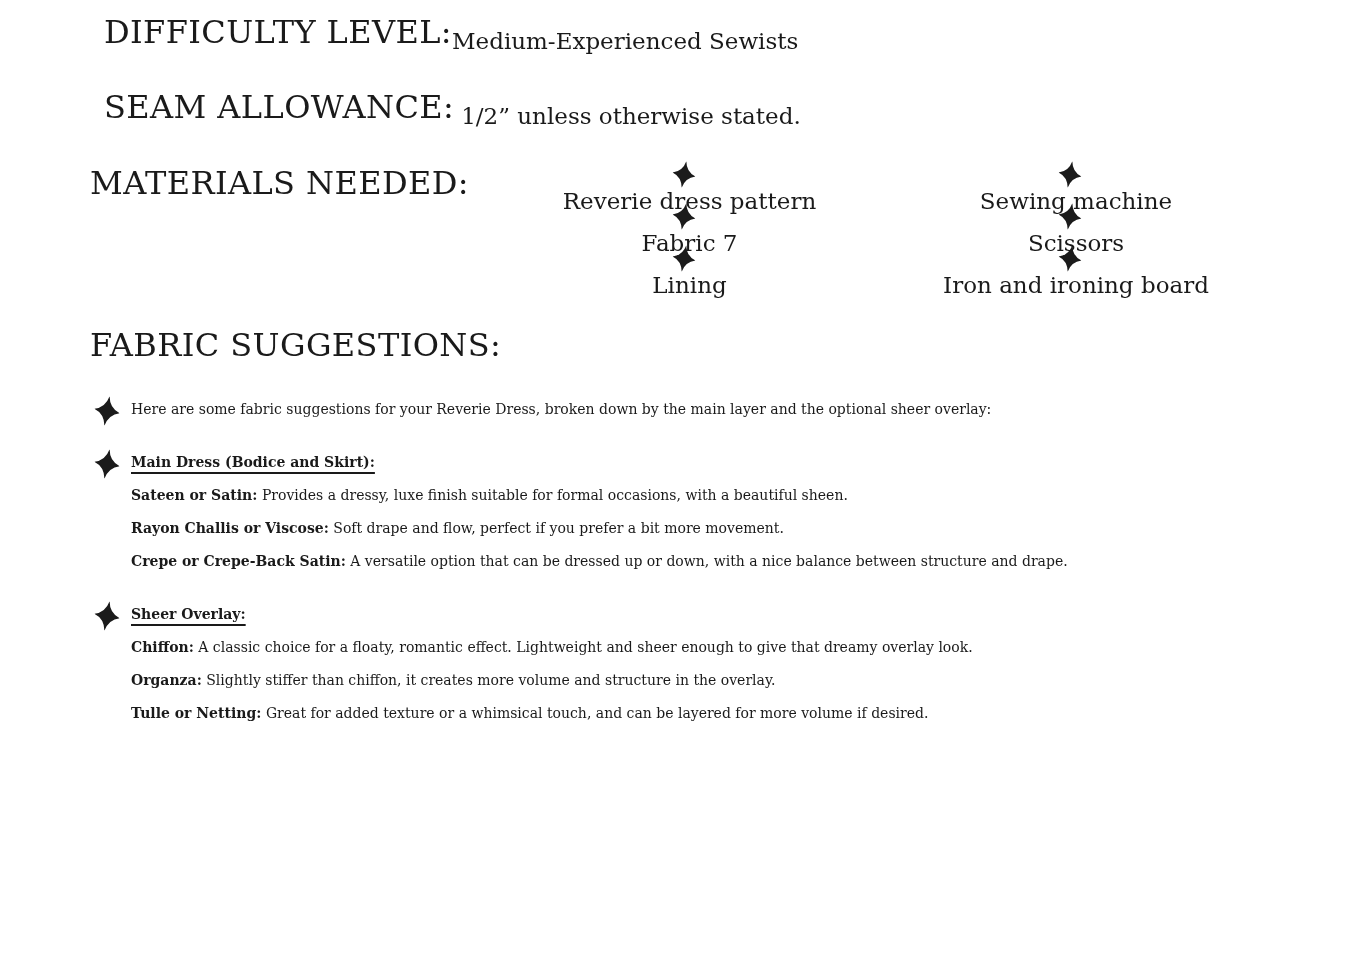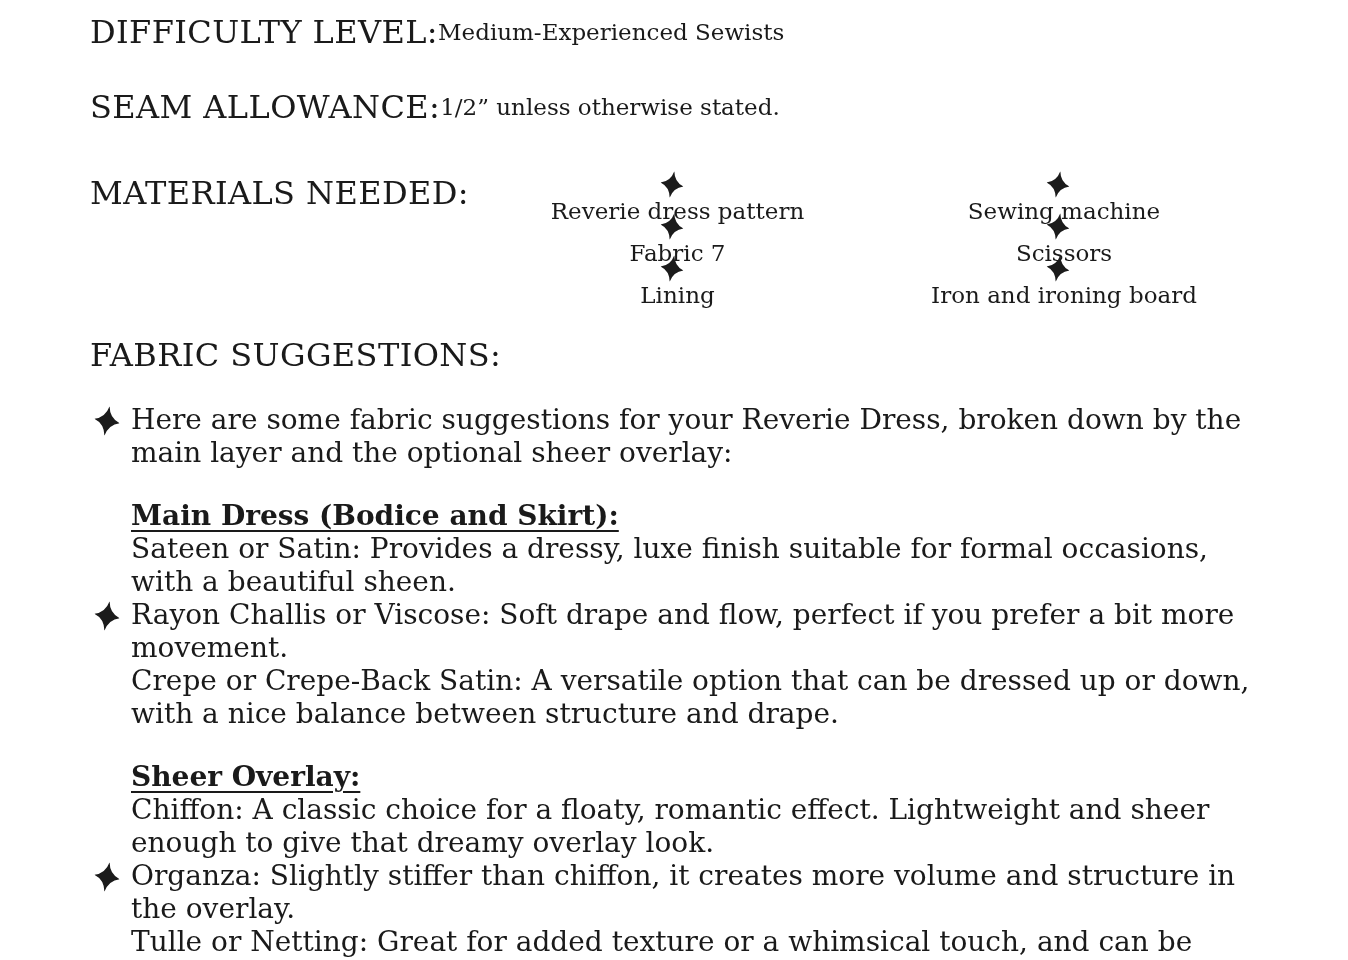--- a/index.html
+++ b/index.html
@@ -12,48 +12,48 @@
     box-sizing: border-box;
   }
   .page { padding: 10px 70px 0 90px; box-sizing: border-box; }
 
   h2 {
     font-size: 32px; font-weight: normal; letter-spacing: 0.4px;
     line-height: 44px; margin: 0; white-space: nowrap;
   }
 
   
-  .kv-row { display: flex; align-items: center; }
+  .kv-row { display: flex; align-items: flex-end; margin-left: 14px; }
   .kv-row .kv-label { flex: 0 0 347px; }
   .kv-value { font-size: 23px; }
-  .kv-row.seam { margin-top: 31px; }
+  .kv-row.seam { margin-top: 31px; gap: 7px; }
 
   
-  .materials { margin-top: 42px; display: grid; grid-template-columns: 415px 345px auto; align-items: start; }
+  .materials { margin-top: 32px; display: grid; grid-template-columns: 415px 345px auto; align-items: start; gap: 12px; }
   .materials ul { list-style: none; margin: 0; padding: 0; }
   .materials li { display: flex; align-items: center; height: 42px; font-size: 23px; flex-direction: column; }
 
   
   .spark { fill: #1b1b1b; transform: rotate(10deg); flex: none; }
   .spark.small { width: 24px; height: 27px; margin-right: 12px; }
   .spark.big { width: 26px; height: 30px; margin: 3px 11px 0 4px; }
 
   
   .fabric-heading { margin-top: 36px; }
   .bullet-para { display: flex; align-items: flex-start; margin-top: 26px; }
-  .bullet-para.section { margin-top: 30px; align-items: center; }
-  .para-body { width: 1125px; font-size: 28px; line-height: 33px; }
+  .bullet-para.section { margin-top: 20px; }
+  .para-body { width: 1125px; font-size: 14px; line-height: 33px; }
   .para-body p { margin: 0; }
   .sec-title {
     font-weight: bold;
     text-decoration: underline;
     text-decoration-thickness: 2px;
     text-underline-offset: 5px;
   }
-  .def strong { font-weight: normal; }
+  .def strong { font-weight: bold; }
 </style>
 </head>
 <body>
 
 <svg width="0" height="0" style="position:absolute">
   <defs>
     <symbol id="sparkle" viewBox="0 0 24 28">
       <path d="M12,0 Q14,11 24,14 Q14,17 12,28 Q10,17 0,14 Q10,11 12,0 Z"></path>
     </symbol>
   </defs>

